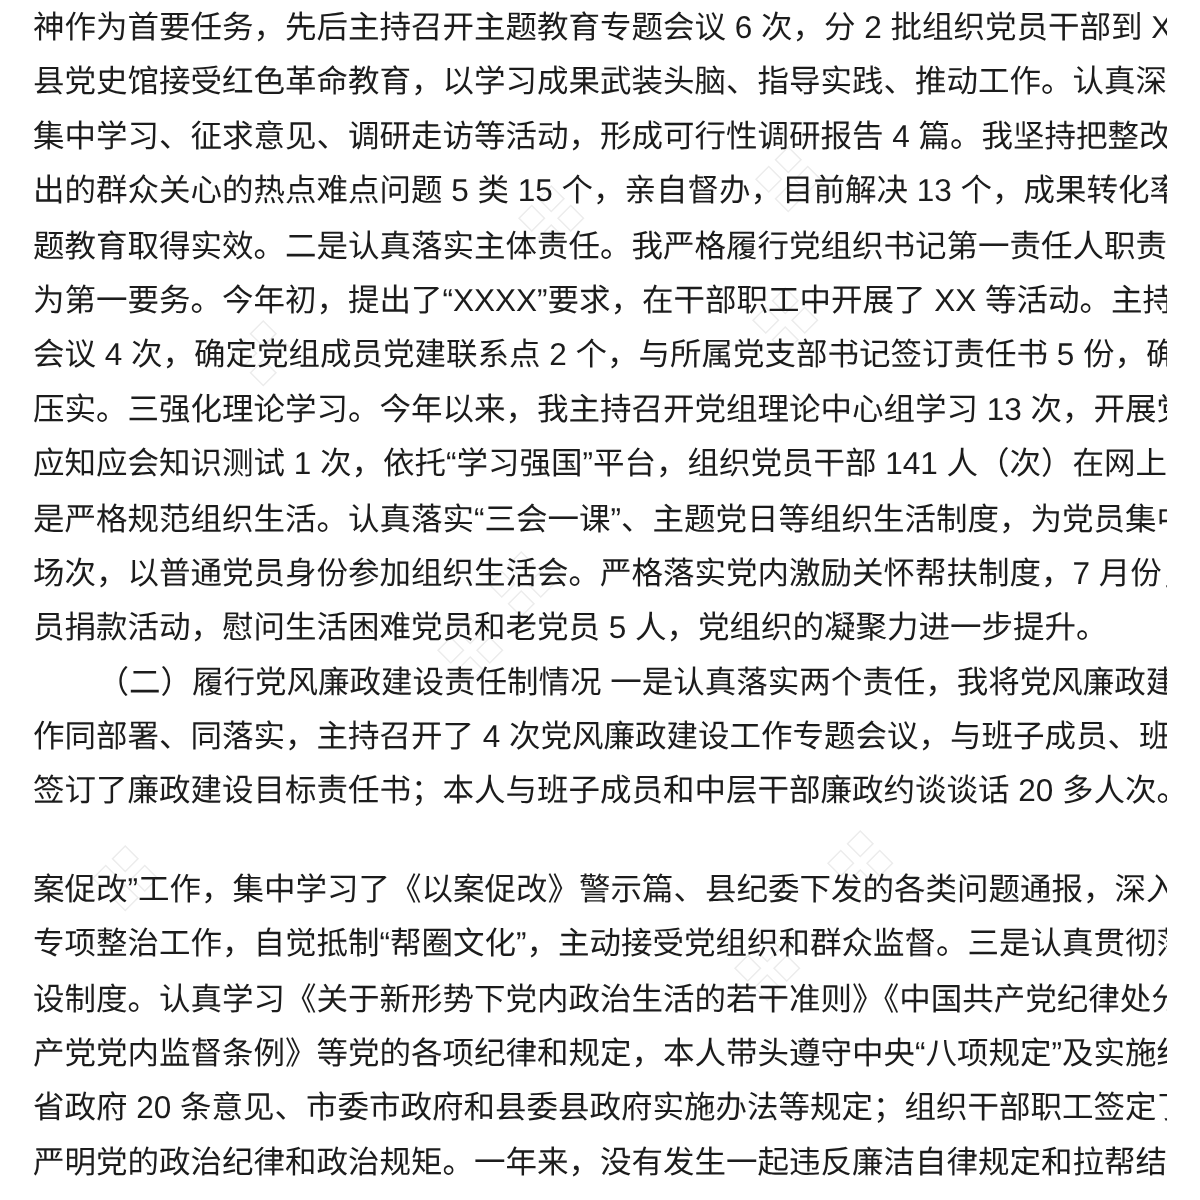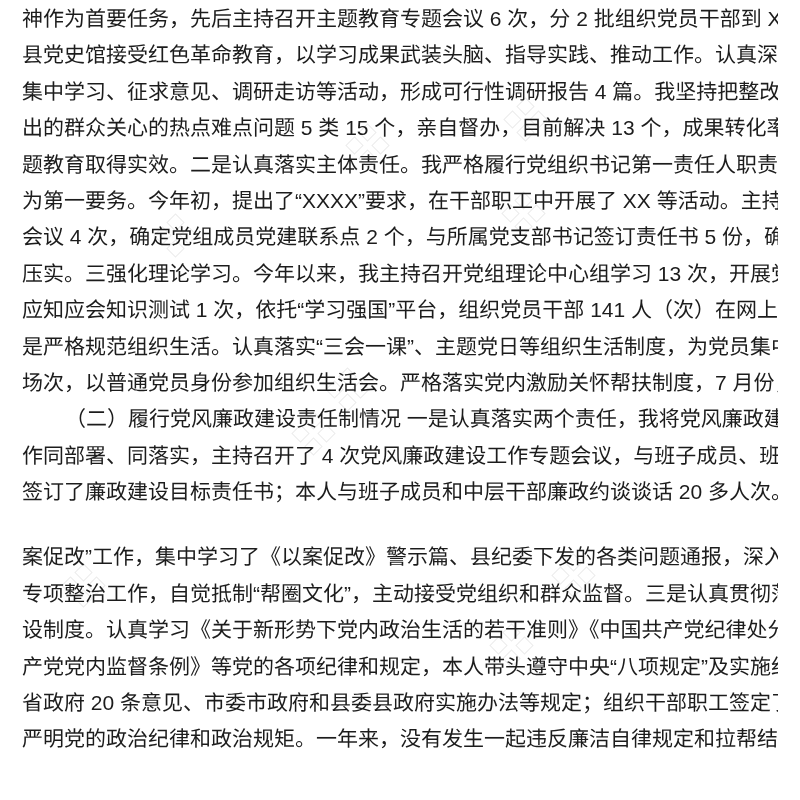--- a/index.html
+++ b/index.html
@@ -138,20 +138,21 @@
       <div class="line">县党史馆接受红色革命教育，以学习成果武装头脑、指导实践、推动工作。认真深入开展调研，结合</div>
       <div class="line">集中学习、征求意见、调研走访等活动，形成可行性调研报告 4 篇。我坚持把整改贯彻始终，对梳理</div>
       <div class="line">出的群众关心的热点难点问题 5 类 15 个，亲自督办，目前解决 13 个，成果转化率达 85%，确保主</div>
       <div class="line">题教育取得实效。二是认真落实主体责任。我严格履行党组织书记第一责任人职责，把抓党建工作作</div>
       <div class="line">为第一要务。今年初，提出了“XXXX”要求，在干部职工中开展了 XX 等活动。主持召开党建专题</div>
       <div class="line">会议 4 次，确定党组成员党建联系点 2 个，与所属党支部书记签订责任书 5 份，确保党建责任层层</div>
       <div class="line">压实。三强化理论学习。今年以来，我主持召开党组理论中心组学习 13 次，开展党的十九大报告</div>
       <div class="line">应知应会知识测试 1 次，依托“学习强国”平台，组织党员干部 141 人（次）在网上答题测试。四</div>
       <div class="line">是严格规范组织生活。认真落实“三会一课”、主题党日等组织生活制度，为党员集中讲授党课 4</div>
       <div class="line">场次，以普通党员身份参加组织生活会。严格落实党内激励关怀帮扶制度，7 月份，开展了为困难党</div>
+      <div class="line no-just">员捐款活动，慰问生活困难党员和老党员 5 人，党组织的凝聚力进一步提升。</div>
       <div class="line indent">（二）履行党风廉政建设责任制情况 一是认真落实两个责任，我将党风廉政建设工作与业务工</div>
       <div class="line">作同部署、同落实，主持召开了 4 次党风廉政建设工作专题会议，与班子成员、班子成员与分管股室</div>
       <div class="line">签订了廉政建设目标责任书；本人与班子成员和中层干部廉政约谈谈话 20 多人次。二是扎实开展“以</div>
       <div class="page-gap"></div>
       <div class="line">案促改”工作，集中学习了《以案促改》警示篇、县纪委下发的各类问题通报，深入开展“酒局圈”</div>
       <div class="line">专项整治工作，自觉抵制“帮圈文化”，主动接受党组织和群众监督。三是认真贯彻落实党风廉政建</div>
       <div class="line">设制度。认真学习《关于新形势下党内政治生活的若干准则》《中国共产党纪律处分条例》《中国共</div>
       <div class="line">产党党内监督条例》等党的各项纪律和规定，本人带头遵守中央“八项规定”及实施细则精神和省委</div>
       <div class="line">省政府 20 条意见、市委市政府和县委县政府实施办法等规定；组织干部职工签定了廉洁自律承诺书，</div>
       <div class="line">严明党的政治纪律和政治规矩。一年来，没有发生一起违反廉洁自律规定和拉帮结派非组织活动等现</div>

